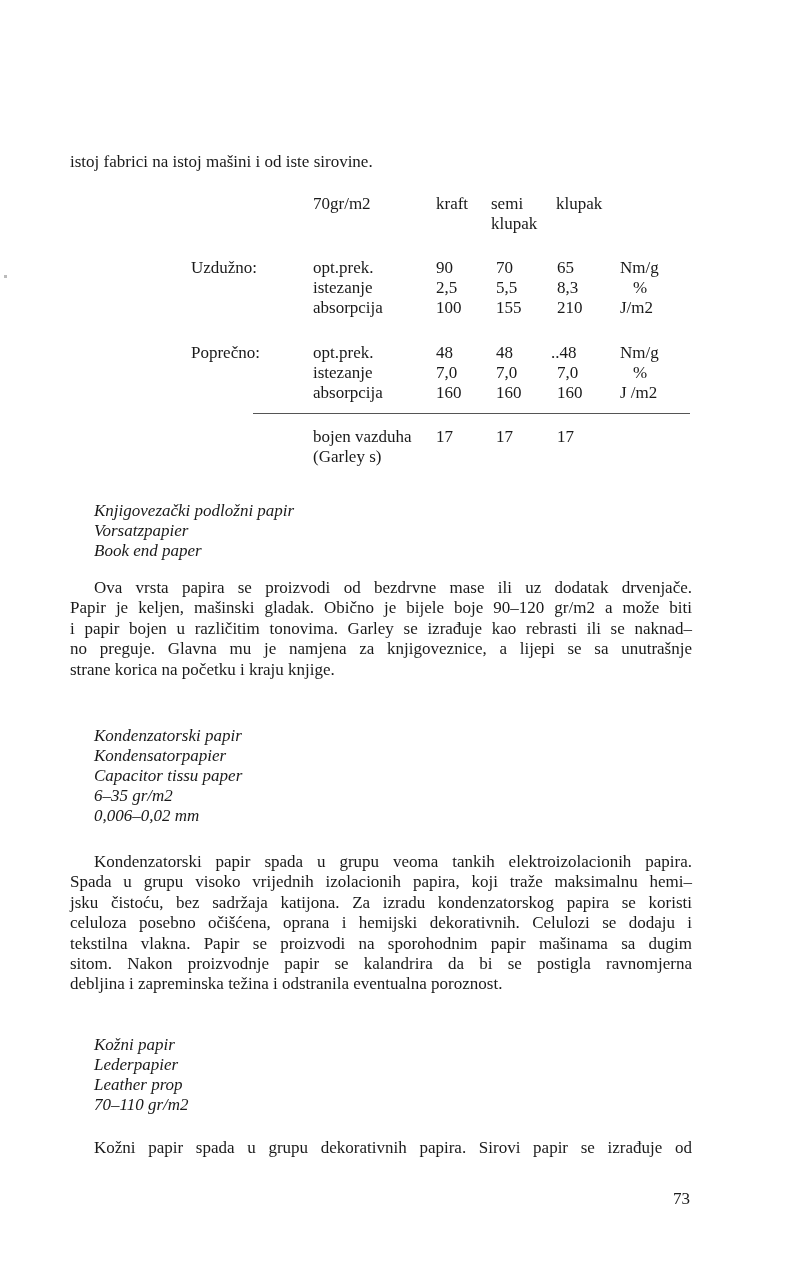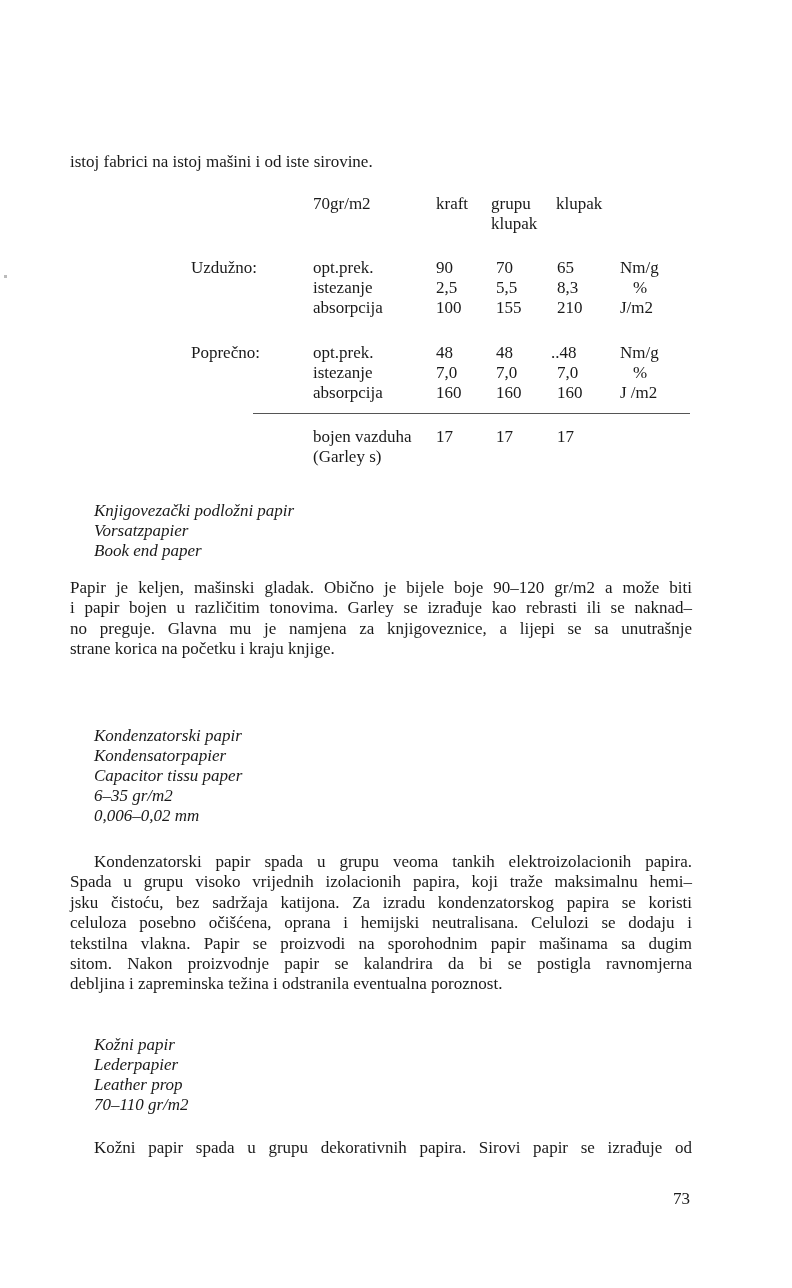--- a/index.html
+++ b/index.html
@@ -59,21 +59,21 @@
   </style>
 </head>
 <body>
 
 <div class="abs line" style="left:70px; top:152px;">istoj fabrici na istoj mašini i od iste sirovine.</div>
 
 <div>
 
   <div class="abs line" style="left:313px; top:194px;">70gr/m2</div>
   <div class="abs line" style="left:436px; top:194px;">kraft</div>
-  <div class="abs line" style="left:491px; top:194px;">grupu</div>
+  <div class="abs line" style="left:491px; top:194px;">semi</div>
   <div class="abs line" style="left:491px; top:214px;">klupak</div>
   <div class="abs line" style="left:556px; top:194px;">klupak</div>
 
   <div class="abs line" style="left:191px; top:258px;">Uzdužno:</div>
 
   <div class="abs line" style="left:313px; top:258px;">opt.prek.</div>
   <div class="abs line" style="left:436px; top:258px;">90</div>
   <div class="abs line" style="left:496px; top:258px;">70</div>
   <div class="abs line" style="left:557px; top:258px;">65</div>
   <div class="abs line" style="left:620px; top:258px;">Nm/g</div>
@@ -118,38 +118,39 @@
   <div class="abs line" style="left:496px; top:427px;">17</div>
   <div class="abs line" style="left:557px; top:427px;">17</div>
 </div>
 
 <div class="heading-block" style="top:501px;">
   <div>Knjigovezački podložni papir</div>
   <div>Vorsatzpapier</div>
   <div>Book end paper</div>
 </div>
 <div class="para" style="top:578px;">
+  <span class="pl indent">Ova vrsta papira se proizvodi od bezdrvne mase ili uz dodatak drvenjače.</span>
   <span class="pl">Papir je keljen, mašinski gladak. Obično je bijele boje 90–120 gr/m2 a može biti</span>
   <span class="pl">i papir bojen u različitim tonovima. Garley se izrađuje kao rebrasti ili se naknad–</span>
   <span class="pl">no preguje. Glavna mu je namjena za knjigoveznice, a lijepi se sa unutrašnje</span>
   <span class="pl last">strane korica na početku i kraju knjige.</span>
 </div>
 
 <div class="heading-block" style="top:726px;">
   <div>Kondenzatorski papir</div>
   <div>Kondensatorpapier</div>
   <div>Capacitor tissu paper</div>
   <div>6–35 gr/m2</div>
   <div>0,006–0,02 mm</div>
 </div>
 <div class="para" style="top:852px;">
   <span class="pl indent">Kondenzatorski papir spada u grupu veoma tankih elektroizolacionih papira.</span>
   <span class="pl">Spada u grupu visoko vrijednih izolacionih papira, koji traže maksimalnu hemi–</span>
   <span class="pl">jsku čistoću, bez sadržaja katijona. Za izradu kondenzatorskog papira se koristi</span>
-  <span class="pl">celuloza posebno očišćena, oprana i hemijski neutralisana. Celulozi se dodaju i</span>
+  <span class="pl">celuloza posebno očišćena, oprana i hemijski dekorativnih. Celulozi se dodaju i</span>
   <span class="pl">tekstilna vlakna. Papir se proizvodi na sporohodnim papir mašinama sa dugim</span>
   <span class="pl">sitom. Nakon proizvodnje papir se kalandrira da bi se postigla ravnomjerna</span>
   <span class="pl last">debljina i zapreminska težina i odstranila eventualna poroznost.</span>
 </div>
 
 <div class="heading-block" style="top:1035px;">
   <div>Kožni papir</div>
   <div>Lederpapier</div>
   <div>Leather prop</div>
   <div>70–110 gr/m2</div>

